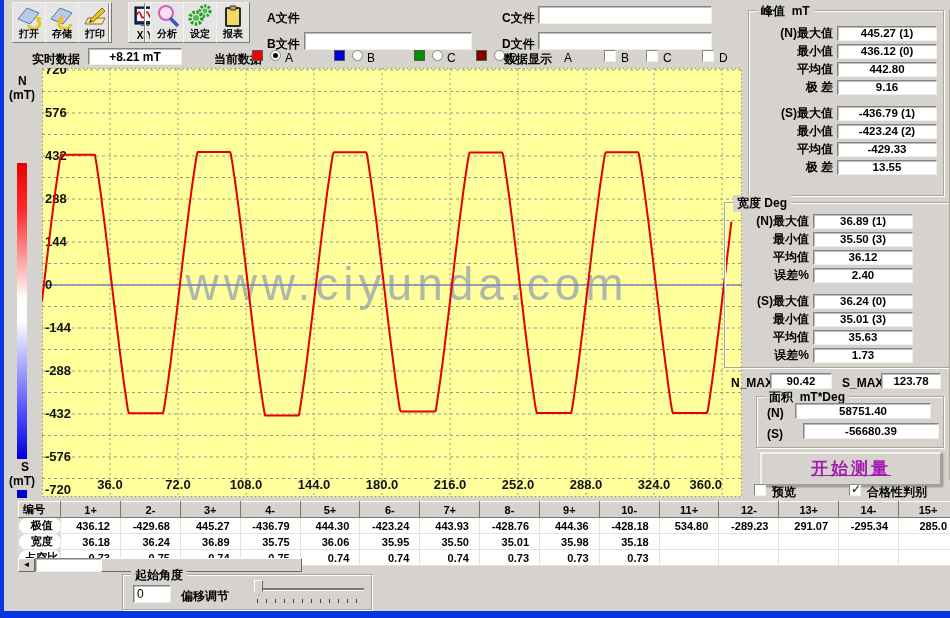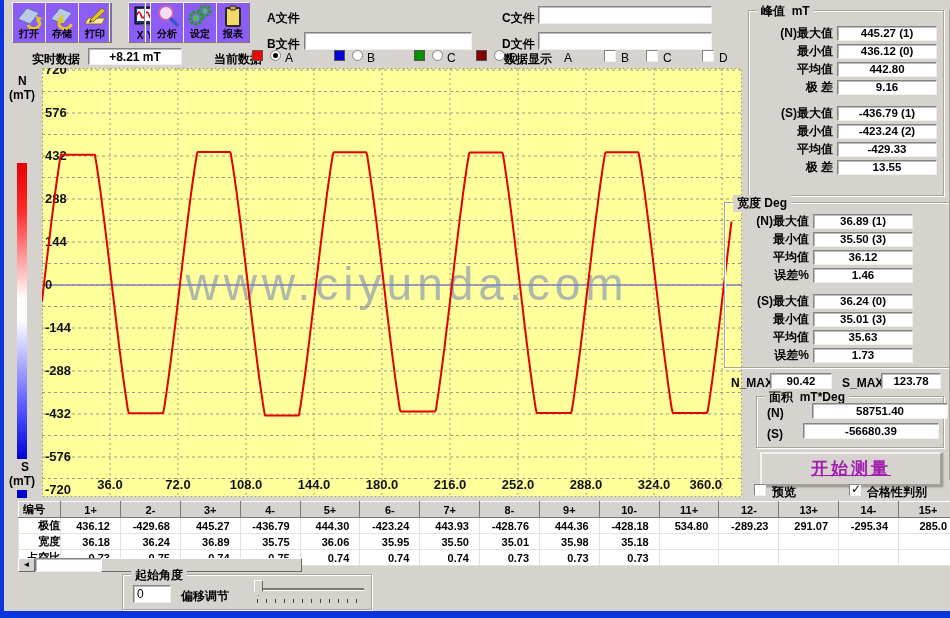--- a/index.html
+++ b/index.html
@@ -11,21 +11,21 @@
   .b{font-weight:bold;}
   .inset{background:#fff;border:1px solid;border-color:#848484 #f2efe8 #f2efe8 #848484;
          box-shadow:inset 1px 1px 0 rgba(64,64,64,.35);}
   .raised{background:#d6d3ce;border:1px solid;border-color:#fff #6c6a62 #6c6a62 #fff;}
   .gbox{border:1px solid #a9a698;box-shadow:inset 1px 1px 0 #fff,1px 1px 0 #fff;}
   .gtitle{position:absolute;top:-8px;left:8px;background:#d6d3ce;padding:0 4px;
           font-size:12px;font-weight:bold;}
   input.val{font-size:12px;padding:0 3px;outline:none;}
   
   .tbtn{position:absolute;top:2px;width:34px;height:41px;cursor:pointer;
-        background:#8b5cf6;border:1px solid;border-color:#f4f2ec #7a786f #7a786f #f4f2ec;}
+        background:#e5e5e5;border:1px solid;border-color:#f4f2ec #7a786f #7a786f #f4f2ec;}
   .tbtn svg{position:absolute;top:1px;left:3px;}
   .tlabel{position:absolute;bottom:1px;left:0;width:100%;text-align:center;
           font-size:10px;font-weight:bold;color:#000;}
   .sep{position:absolute;top:3px;width:2px;height:39px;
        border-left:1px solid #8a887e;border-right:1px solid #fff;}
   
   .cb{position:absolute;width:12px;height:12px;background:#fff;border:1px solid;
       border-color:#848484 #f2efe8 #f2efe8 #848484;cursor:pointer;}
   .cb.checked::after{content:"✓";position:absolute;left:1px;top:-3px;font-size:12px;
       font-weight:bold;color:#000;}
@@ -46,21 +46,21 @@
      font-size:17px;font-weight:bold;color:#a21caf;text-decoration:underline;
      letter-spacing:3px;text-align:center;line-height:30px;}
   
   #dtable{position:absolute;left:14px;top:501px;width:940px;overflow:hidden;}
   #dtable table{border-collapse:collapse;table-layout:fixed;}
   #dtable th{width:62px;height:13px;background:#d6d3ce;font-size:11px;font-weight:bold;
      border:1px solid;border-color:#fff #7a786f #7a786f #fff;padding:0;text-align:center;}
   #dtable th.corner{width:43px;text-align:left;padding-left:4px;}
   #dtable td{width:62px;height:12px;background:#fff;font-size:11px;font-weight:bold;
      border:1px solid #e3e1da;padding:0 10px 0 0;text-align:right;white-space:nowrap;overflow:hidden;}
-  #dtable td.rl{width:43px;text-align:right;padding:0 0 0 4px;}
+  #dtable td.rl{width:43px;text-align:center;padding:0 0 0 4px;border-radius:8px;}
   
   .track{position:absolute;height:2px;background:#7a786f;box-shadow:0 1px 0 #fff;}
   .thumb{position:absolute;width:9px;height:16px;background:#d6d3ce;cursor:pointer;
      border:1px solid;border-color:#fff #6c6a62 #6c6a62 #fff;
      clip-path:polygon(0 0,100% 0,100% 68%,50% 100%,0 68%);}
   .ticks{position:absolute;height:4px;
      background:repeating-linear-gradient(to right,#444 0 1px,transparent 1px 9px);}
   .scroll-arrow{position:absolute;left:14px;top:558px;width:17px;height:14px;font-size:8px;
      line-height:12px;text-align:center;cursor:pointer;}
 </style>
@@ -261,21 +261,21 @@
         <div class="prow">
           <span class="plabel">最小值</span>
           <span class="pval inset">35.50 (3)</span>
         </div>
         <div class="prow">
           <span class="plabel">平均值</span>
           <span class="pval inset">36.12</span>
         </div>
         <div class="prow">
           <span class="plabel">误差%</span>
-          <span class="pval inset">1.46</span>
+          <span class="pval inset">2.40</span>
         </div>
         <div class="prow gapN">
           <span class="plabel">(S)最大值</span>
           <span class="pval inset">36.24 (0)</span>
         </div>
         <div class="prow">
           <span class="plabel">最小值</span>
           <span class="pval inset">35.01 (3)</span>
         </div>
         <div class="prow">
@@ -290,21 +290,21 @@
   </div>
 
   <span class="abs lbl b" style="left:727px;top:376px">N_MAX</span>
   <div class="abs inset pval" style="left:766px;top:373px;width:62px;height:16px;line-height:14px">90.42</div>
   <span class="abs lbl b" style="left:838px;top:376px">S_MAX</span>
   <div class="abs inset pval" style="left:877px;top:373px;width:60px;height:16px;line-height:14px">123.78</div>
 
   <div class="abs gbox" style="left:752px;top:396px;width:188px;height:52px">
     <span class="gtitle"><span>面积</span>&nbsp;&nbsp;<span>mT*Deg</span></span>
     <span class="abs lbl b" style="left:10px;top:9px">(N)</span>
-    <div class="abs inset pval" style="left:55px;top:6px;width:136px;height:16px;line-height:14px">58751.40</div>
+    <div class="abs inset pval" style="left:38px;top:6px;width:136px;height:16px;line-height:14px">58751.40</div>
     <span class="abs lbl b" style="left:10px;top:30px">(S)</span>
     <div class="abs inset pval" style="left:46px;top:26px;width:136px;height:16px;line-height:14px">-56680.39</div>
   </div>
 
   <div id="measureBtn">开始测量</div>
 
   <div class="cb" id="cbPreview" style="left:750px;top:484px"></div>
   <span class="abs lbl b" style="left:768px;top:484px">预览</span>
   <div class="cb checked" id="cbQualify" style="left:845px;top:484px"></div>
   <span class="abs lbl b" style="left:863px;top:484px">合格性判别</span>

